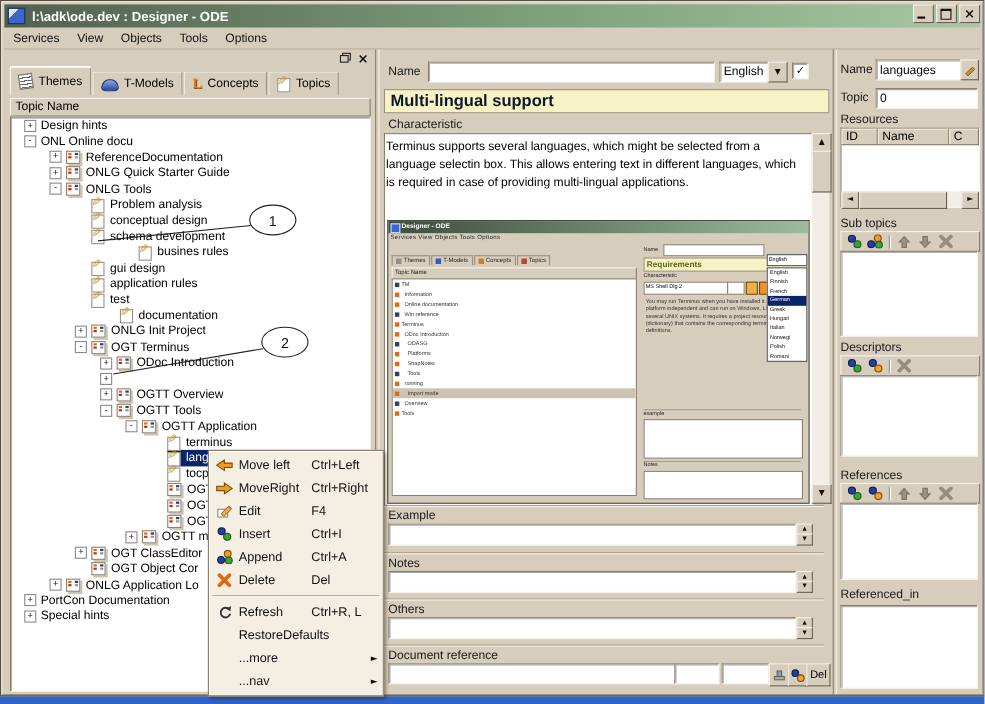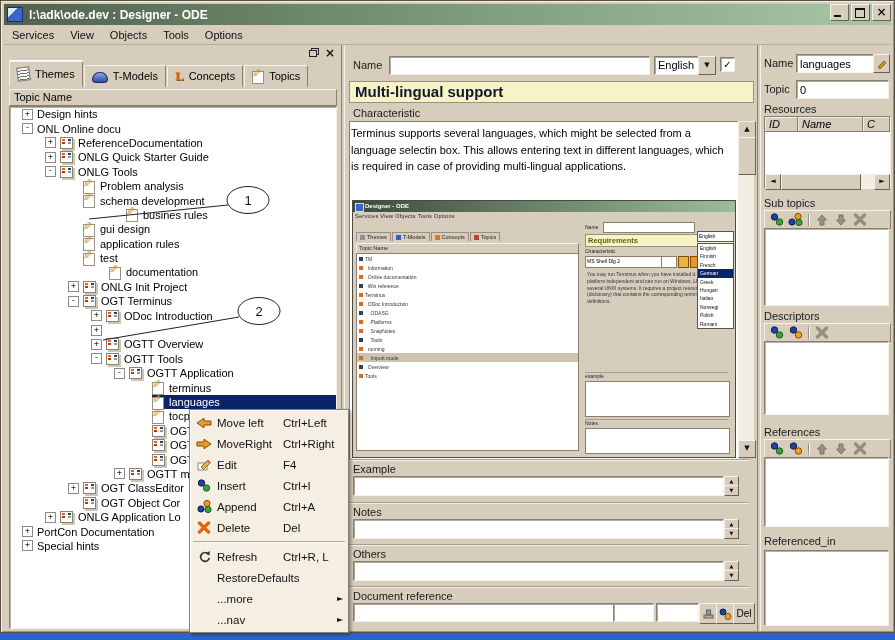--- a/index.html
+++ b/index.html
@@ -122,21 +122,21 @@
   .rtbar{position:absolute;height:17px;display:flex;align-items:center;padding-left:2px;
      border:1px solid;border-color:#f6f1e8 #8a7e6d #8a7e6d #f6f1e8;background:#d7cdbd;}
   .rtbtn{width:19px;height:14px;display:flex;align-items:center;justify-content:center;line-height:0;}
   .tsep{width:1px;height:12px;background:#9a8f7f;box-shadow:1px 0 0 #fff;margin:0 3px;flex:none;}
   .rlist{position:absolute;background:#fff;border:1px solid;border-color:#8a7e6d #f6f1e8 #f6f1e8 #8a7e6d;
      box-shadow:inset 1px 1px 0 rgba(90,82,70,.45);}
   #restable{position:absolute;left:3px;top:71px;width:125px;height:71px;background:#fff;
      border:1px solid;border-color:#8a7e6d #f6f1e8 #f6f1e8 #8a7e6d;}
   #resheader{display:flex;height:15px;}
   .rth{background:#d7cdbd;border-right:1px solid #8a7e6d;border-bottom:1px solid #8a7e6d;
-     box-shadow:inset 1px 1px 0 #f3ede2;font-size:11px;line-height:14px;padding-left:4px;overflow:hidden;font-style:italic;}
+     box-shadow:inset 1px 1px 0 #f3ede2;font-size:11px;line-height:14px;padding-left:4px;overflow:hidden;}
   #reshsb{position:absolute;left:0;right:0;bottom:0;height:14px;background:#f3eee4;display:flex;}
   .hbtn{width:14px;height:14px;border:1px solid;border-color:#f6f1e8 #6a6153 #6a6153 #f6f1e8;background:#d7cdbd;
      font:7px/12px "DejaVu Sans",sans-serif;text-align:center;color:#111;flex:none;}
   .hthumb{width:78px;height:14px;border:1px solid;border-color:#f6f1e8 #6a6153 #6a6153 #f6f1e8;background:#d7cdbd;flex:none;}
   
   #callouts{position:absolute;left:0;top:0;z-index:40;pointer-events:none;}
   #bluestrip{position:absolute;left:0;bottom:0;width:895px;height:8px;background:#2e63c9;}
 </style>
 </head>
 <body>
@@ -231,20 +231,27 @@
             <span class="trowc">
               <span class="ic-book"></span>
               <span class="tlabel">ONLG Tools</span>
             </span>
           </div>
           <div class="trow" style="padding-left: 58px;">
             <span class="plusbox none">+</span>
             <span class="trowc">
               <span class="ic-page"></span>
               <span class="tlabel">Problem analysis</span>
+            </span>
+          </div>
+          <div class="trow" style="padding-left: 58px;">
+            <span class="plusbox none">+</span>
+            <span class="trowc">
+              <span class="ic-page"></span>
+              <span class="tlabel">conceptual design</span>
             </span>
           </div>
           <div class="trow" style="padding-left: 58px;">
             <span class="plusbox none">+</span>
             <span class="trowc">
               <span class="ic-page"></span>
               <span class="tlabel">schema development</span>
             </span>
           </div>
           <div class="trow" style="padding-left: 58px; margin-left: 43px;">

